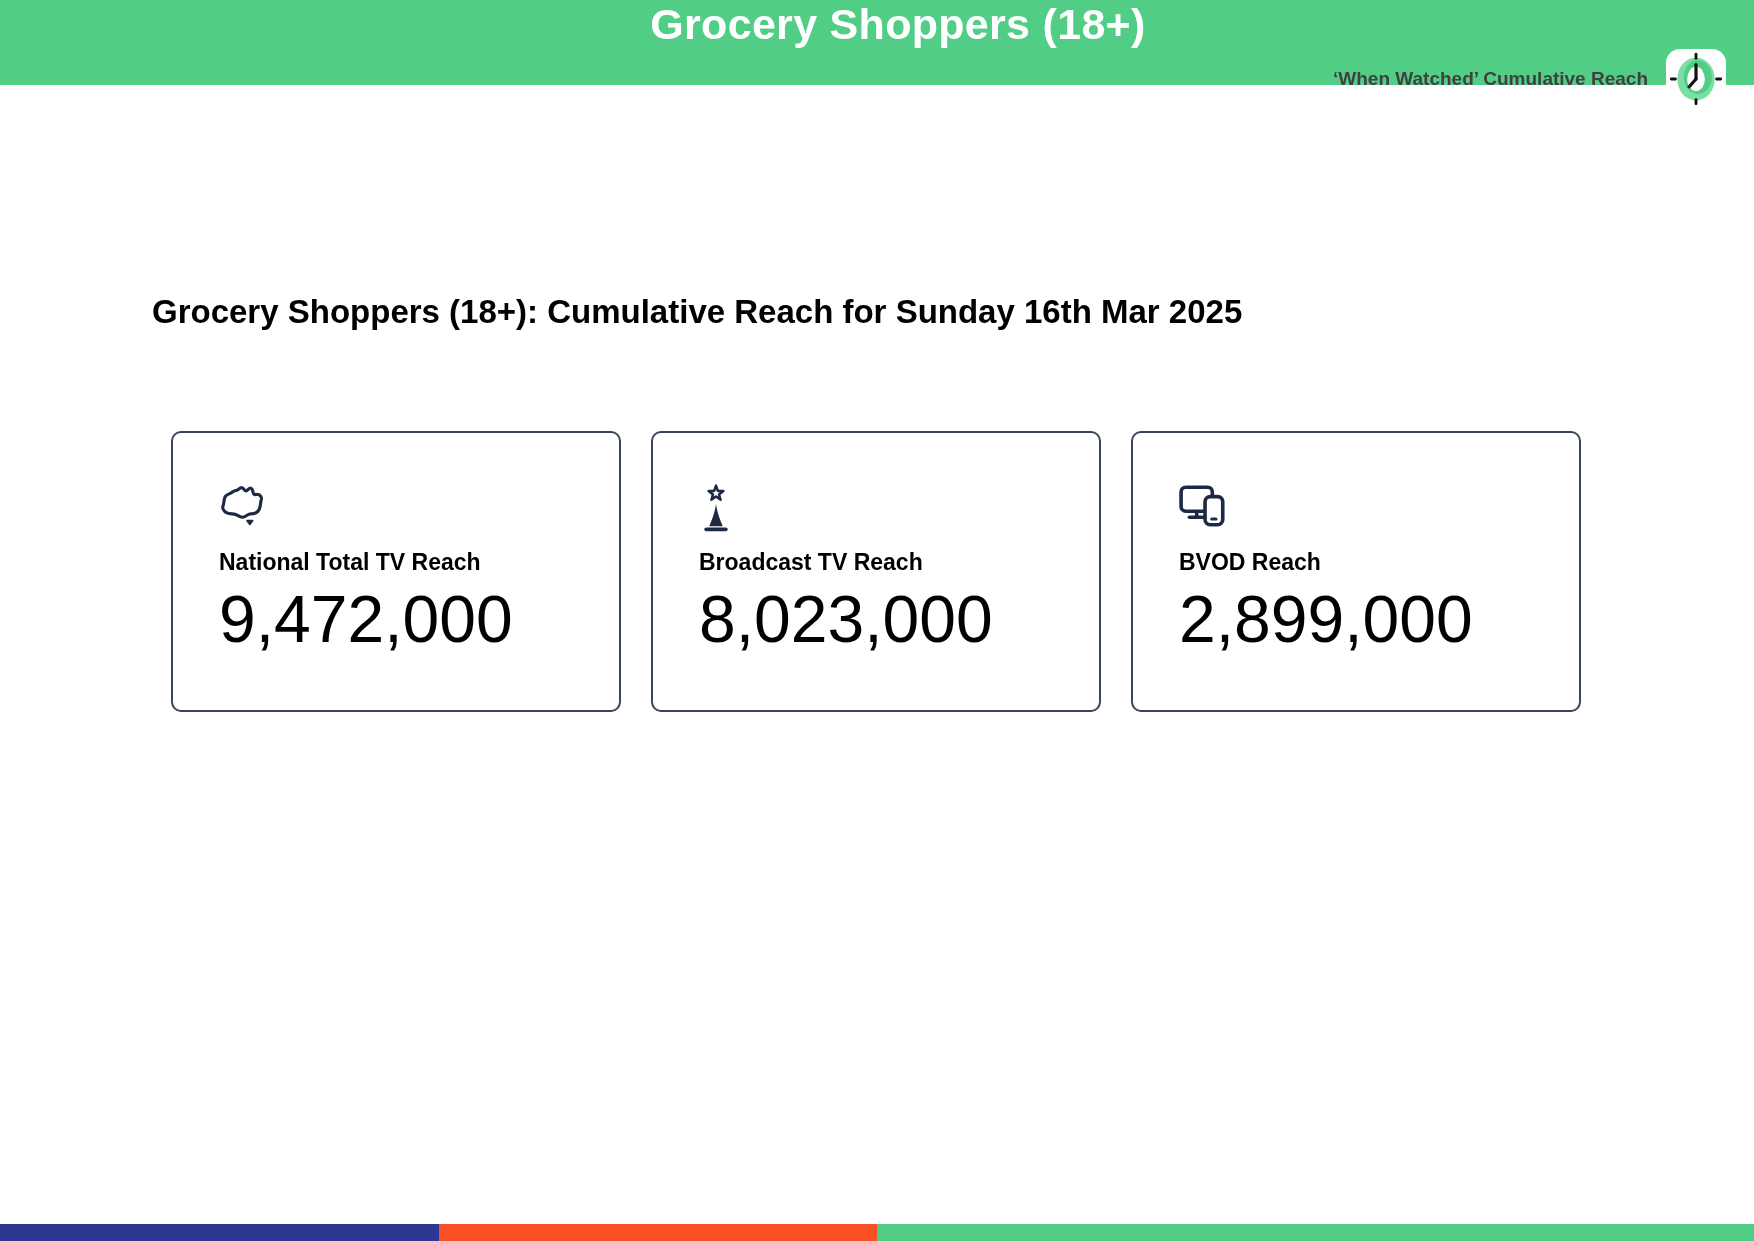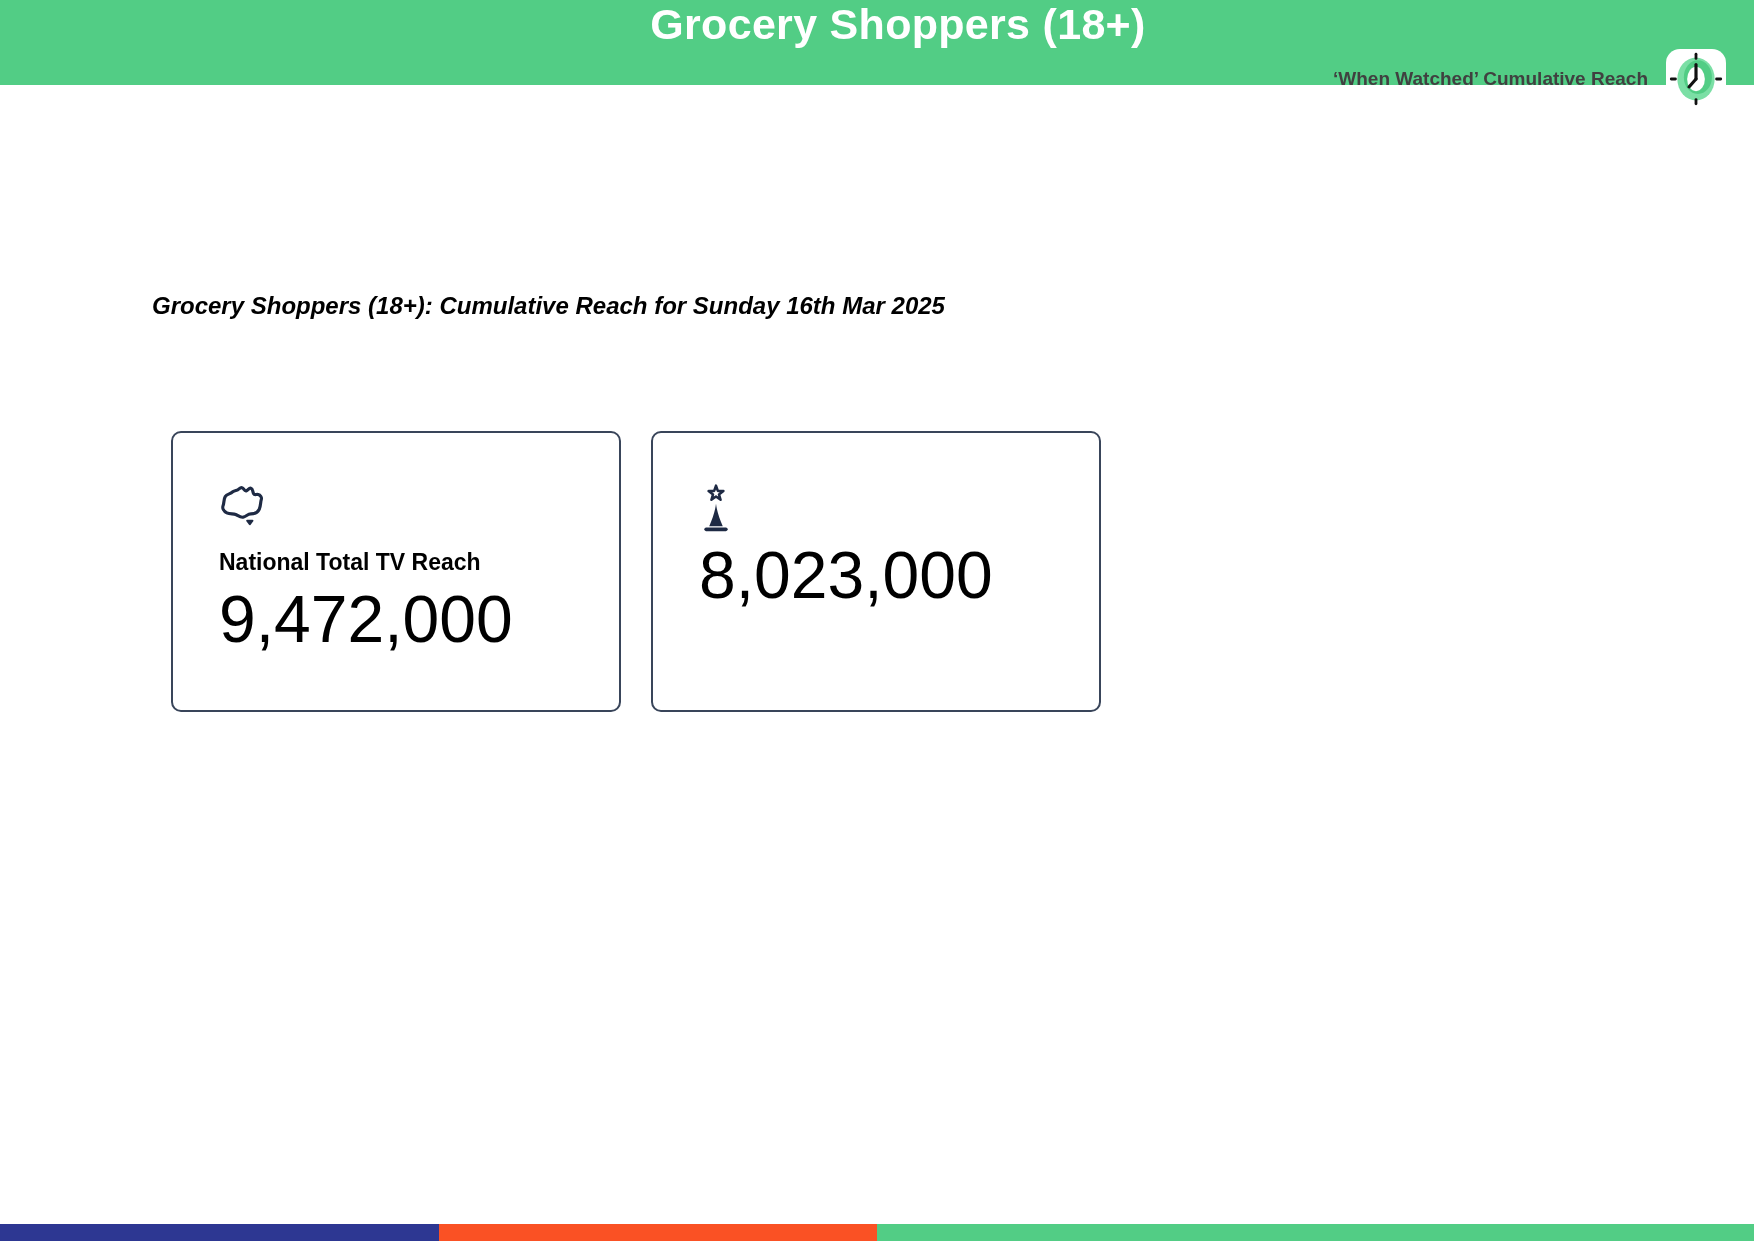--- a/index.html
+++ b/index.html
@@ -17,22 +17,22 @@
     letter-spacing:0.3px; white-space:nowrap;
   }
   .header-right { margin-left:auto; display:flex; align-items:center; margin-right:28px; }
   .header-caption { color:#404040; font-size:19px; font-weight:bold; white-space:nowrap; }
   .clock-badge {
     width:60px; height:60px; background:#ffffff; border-radius:14px;
     margin-left:18px; display:flex; align-items:center; justify-content:center;
     flex:0 0 auto;
   }
   .page-heading {
-    position:absolute; left:152px; top:292px; font-size:24px; font-weight:bold;
-    white-space:nowrap; line-height:1.2;font-style:italic;
+    position:absolute; left:152px; top:292px; font-size:33px; font-weight:bold;
+    white-space:nowrap; line-height:1.2;
   }
   .cards { position:absolute; left:171px; top:431px; display:flex; gap:30px; }
   .card {
     width:450px; height:281px; background:#ffffff;
     border:2px solid #39455A; border-radius:10px;
     padding:50px 16px 0 46px;
   }
   .card-icon { height:50px; display:flex; align-items:flex-start; }
   .card-label { margin-top:16px; font-size:23px; font-weight:bold; line-height:1.2; }
   .card-value { margin-top:6px; font-size:66px; font-weight:normal; line-height:1.1; white-space:nowrap; }
@@ -80,23 +80,37 @@
     </div>
 
     <div class="card">
       <div class="card-icon">
         <svg width="34" height="50" viewBox="0 0 32 48" aria-hidden="true">
           <path d="M16,2.5 L17.76,7.57 L23.13,7.68 L18.85,10.93 L20.41,16.07 L16,13 L11.59,16.07 L13.15,10.93 L8.87,7.68 L14.24,7.57 Z" fill="none" stroke="#1E2A44" stroke-width="2.4" stroke-linejoin="round"></path>
           <path d="M16,20 C15.2,27 12.5,34.5 9.5,41.5 L22.5,41.5 C19.5,34.5 16.8,27 16,20 Z" fill="#1E2A44"></path>
           <path d="M6.5,44.5 H25.5" stroke="#1E2A44" stroke-width="3.4" stroke-linecap="round"></path>
         </svg>
       </div>
+      <div class="card-label">Broadcast TV Reach</div>
       <div class="card-value">8,023,000</div>
     </div>
 
+    <div class="card">
+      <div class="card-icon">
+        <svg width="50" height="46" viewBox="0 0 48 44" aria-hidden="true">
+          <rect x="2" y="4" width="30" height="23" rx="4.5" fill="none" stroke="#1E2A44" stroke-width="3.5"></rect>
+          <path d="M17,27 V32.5" stroke="#1E2A44" stroke-width="3.5"></path>
+          <path d="M10,32.8 H25" stroke="#1E2A44" stroke-width="3.5" stroke-linecap="round"></path>
+          <rect x="25" y="13" width="17" height="27" rx="5" fill="#ffffff" stroke="#1E2A44" stroke-width="3.5"></rect>
+          <path d="M31.5,34.5 H35.5" stroke="#1E2A44" stroke-width="3" stroke-linecap="round"></path>
+        </svg>
+      </div>
+      <div class="card-label">BVOD Reach</div>
+      <div class="card-value">2,899,000</div>
+    </div>
 
   </div>
 
   <div class="footer">
     <div class="seg" style="background: rgb(45, 55, 146); width: 25%;"></div>
     <div class="seg" style="background: rgb(250, 81, 36); width: 25%;"></div>
     <div class="seg" style="background: rgb(82, 205, 133); width: 50%;"></div>
   </div>
 
 </div>

